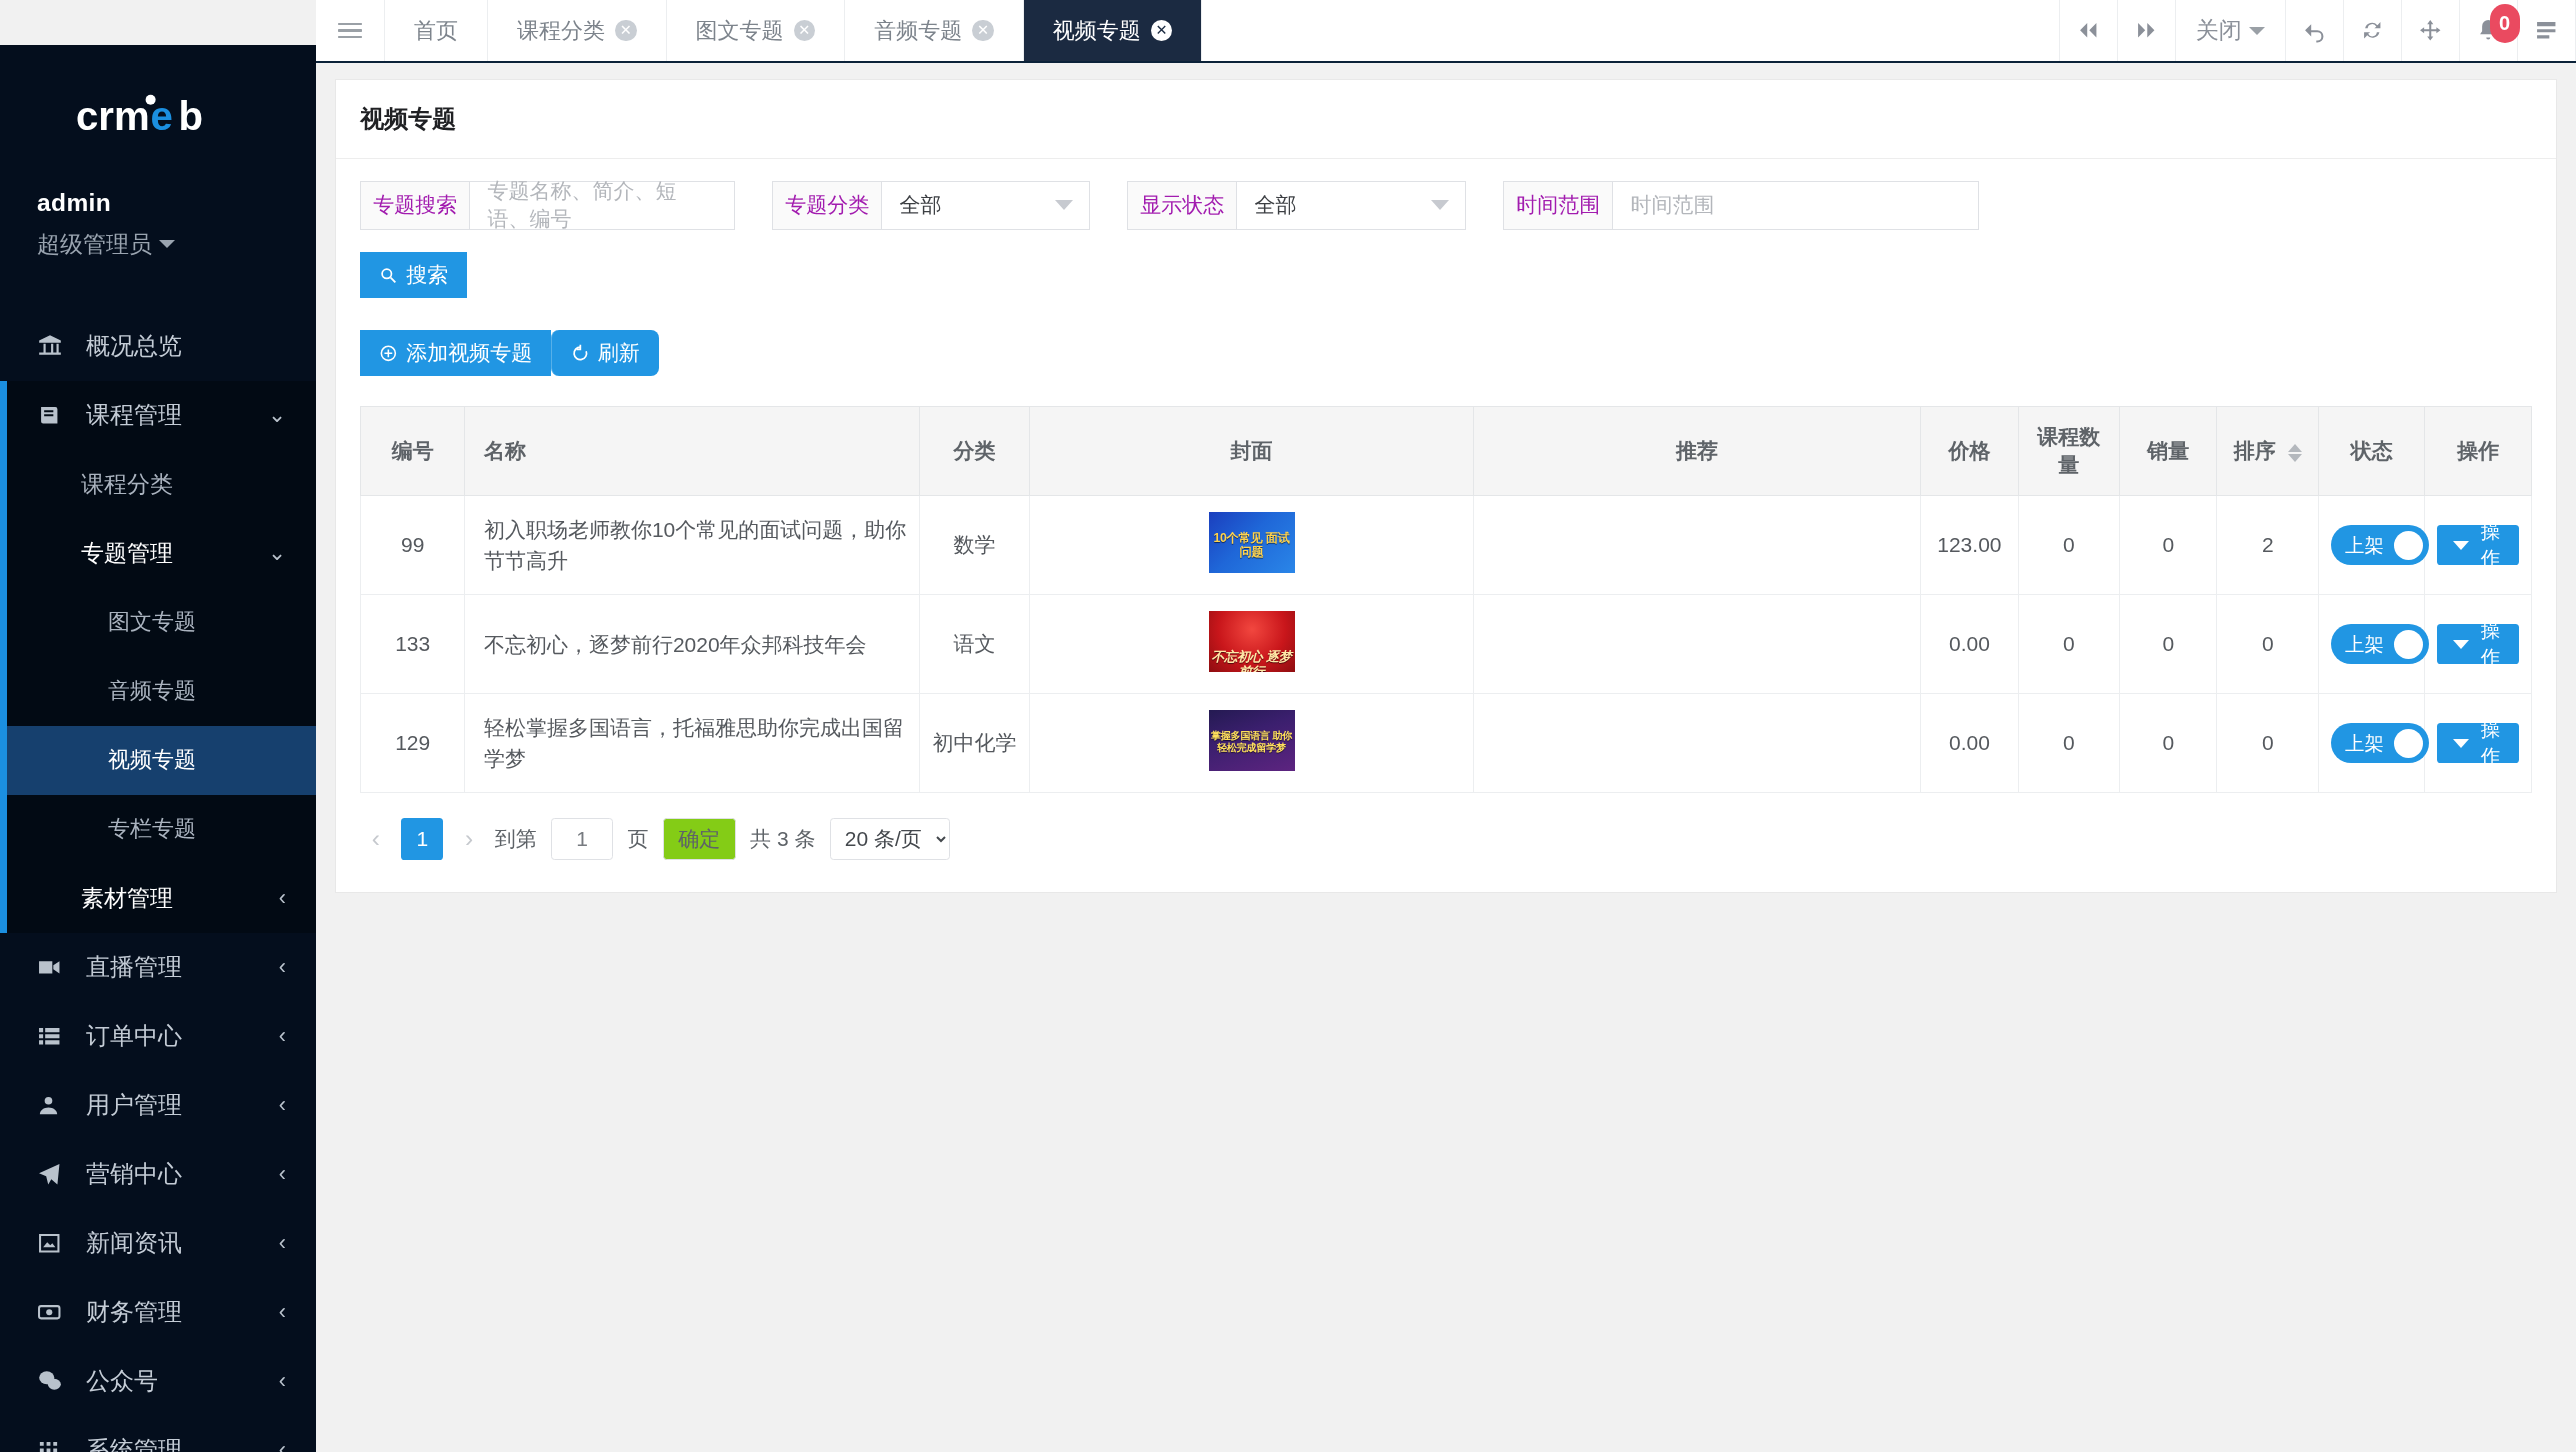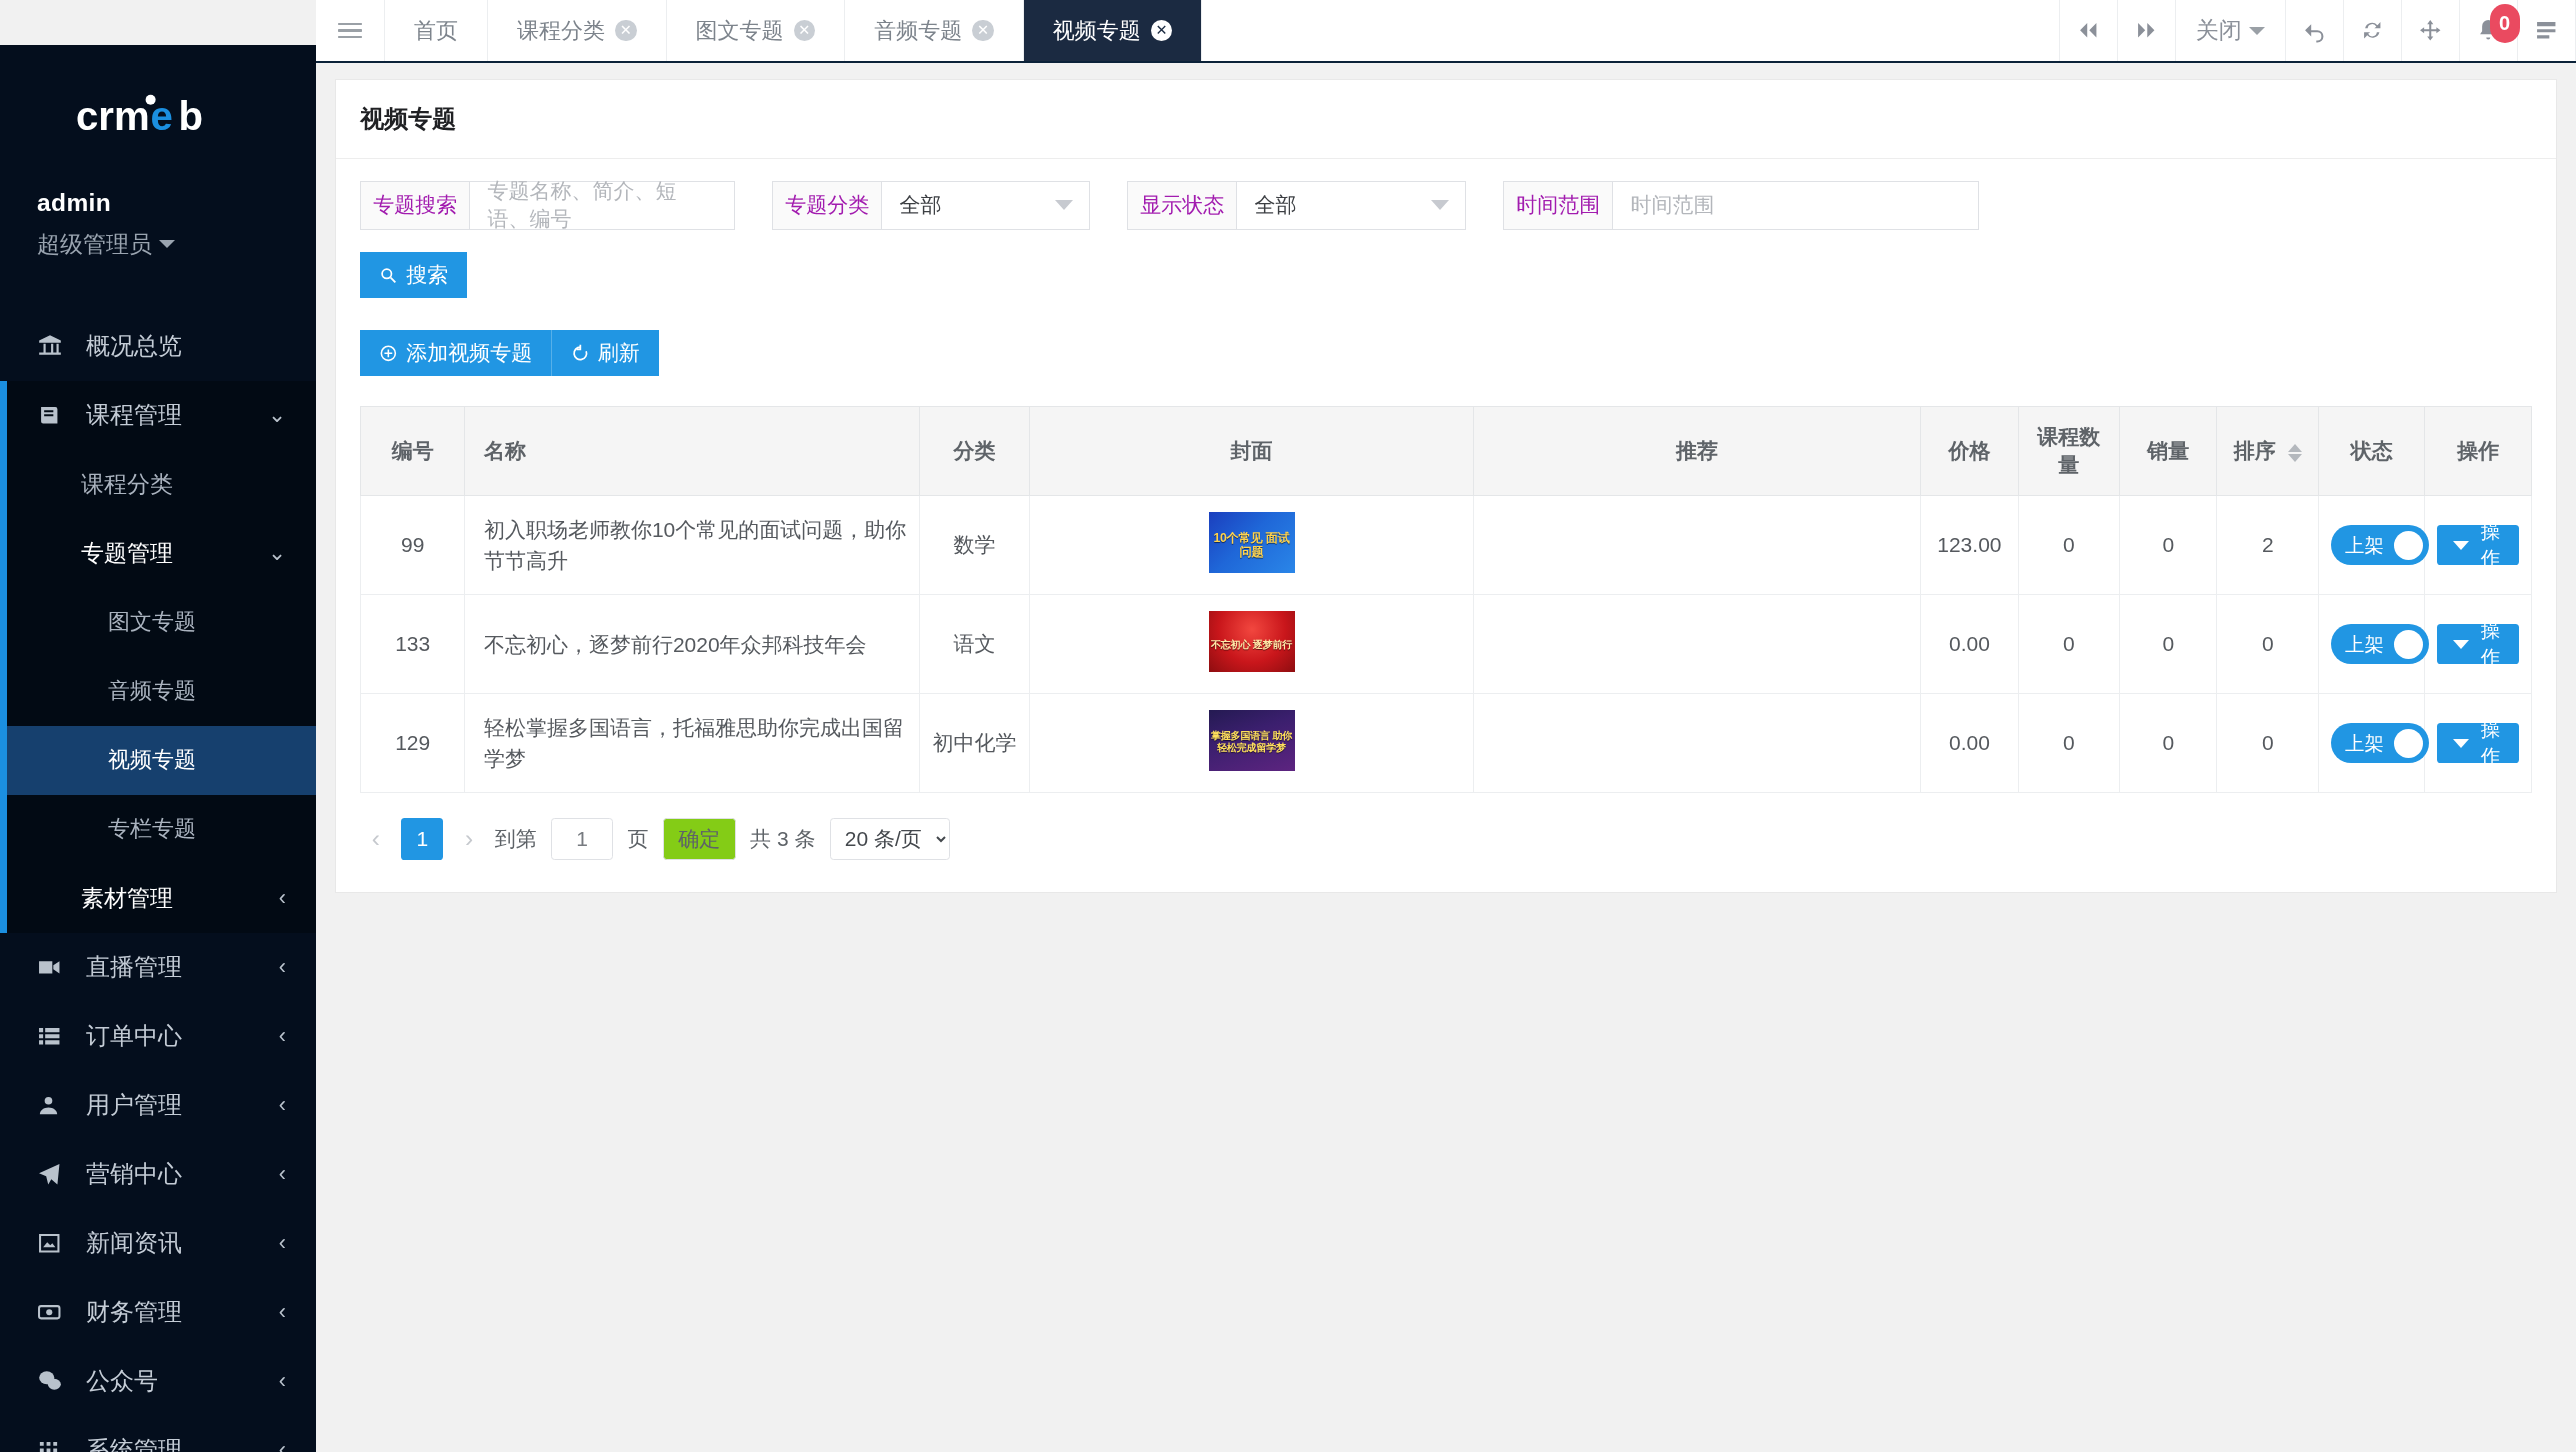--- a/index.html
+++ b/index.html
@@ -102,21 +102,21 @@
   .w-status{ width:230px;}
   .w-time{ width:367px;}
 
   .btn{
     background:#2196e3; color:#fff; border:none; font-size:21px;
     height:46px; padding:0 18.7px; display:inline-flex;align-items:center;gap:8.6px;cursor:pointer;
     font-family:inherit;
   }
   .btn.search-btn{ margin-top:2.9px;}
   .btn-group{ display:inline-flex; margin-top:32px;}
-  .btn-group .btn + .btn{ border-left:0.7px solid #56b0e9;}
+  .btn-group .btn + .btn{ border-left:0.7px solid #56b0e9;border-radius:8px;}
 
   
   table.grid{ width:100%; border-collapse:collapse; margin-top:30px; table-layout:fixed;}
   table.grid th{
     background:#f5f5f5; border:0.7px solid #e4e6e8; color:#5e6368;
     font-size:21px; font-weight:bold; padding:16px 11.5px; text-align:center;
   }
   table.grid th.left{ text-align:left; padding-left:18.7px;}
   table.grid td{
     border:0.7px solid #eceef0; font-size:21px; color:#55595e;
@@ -129,21 +129,21 @@
   .sortarrows i.dn{ border-left:7.2px solid transparent;border-right:7.2px solid transparent;border-top:8.6px solid #b4b8bd;}
   .th1{ background:linear-gradient(135deg,#1b3fbe 0%,#1f67d8 45%,#2a86e8 100%);}
   .th2{ background:radial-gradient(circle at 50% 30%, #f2473f 0%, #c9161b 55%, #8d0d10 100%);}
   .th3{ background:linear-gradient(160deg,#241a52 0%,#3b1f6e 40%,#5d2480 100%);}
   .thumb-wrap{ position:relative; width:86px;height:61px; display:inline-block; overflow:hidden;}
   .thumb-wrap .tt{
     position:absolute; left:0; right:0; top:18.7px; text-align:center;
     font-size:12.2px; font-weight:bold; color:#ffd34d; line-height:1.15;
     text-shadow:0 0.7px 0.7px rgba(0,0,0,.55); letter-spacing:-0.2px;
   }
-  .th2 .tt{ color:#ffe9a8; top:28px; font-size:10px;}
+  .th2 .tt{ color:#ffe9a8; top:39px; font-size:13px;font-style:italic;}
   .th3 .tt{ color:#ffe05c; top:20px; font-size:10px;}
 
   .switch{
     display:inline-flex; align-items:center; background:#2196e3; border-radius:29px;
     height:40px; padding:0 5.8px 0 14.4px; color:#fff; font-size:19.4px; gap:8.6px; cursor:pointer;
     min-width:98px; justify-content:space-between;
   }
   .switch .knob{ width:29px;height:29px;border-radius:50%;background:#fff;}
 
   .opbtn{

